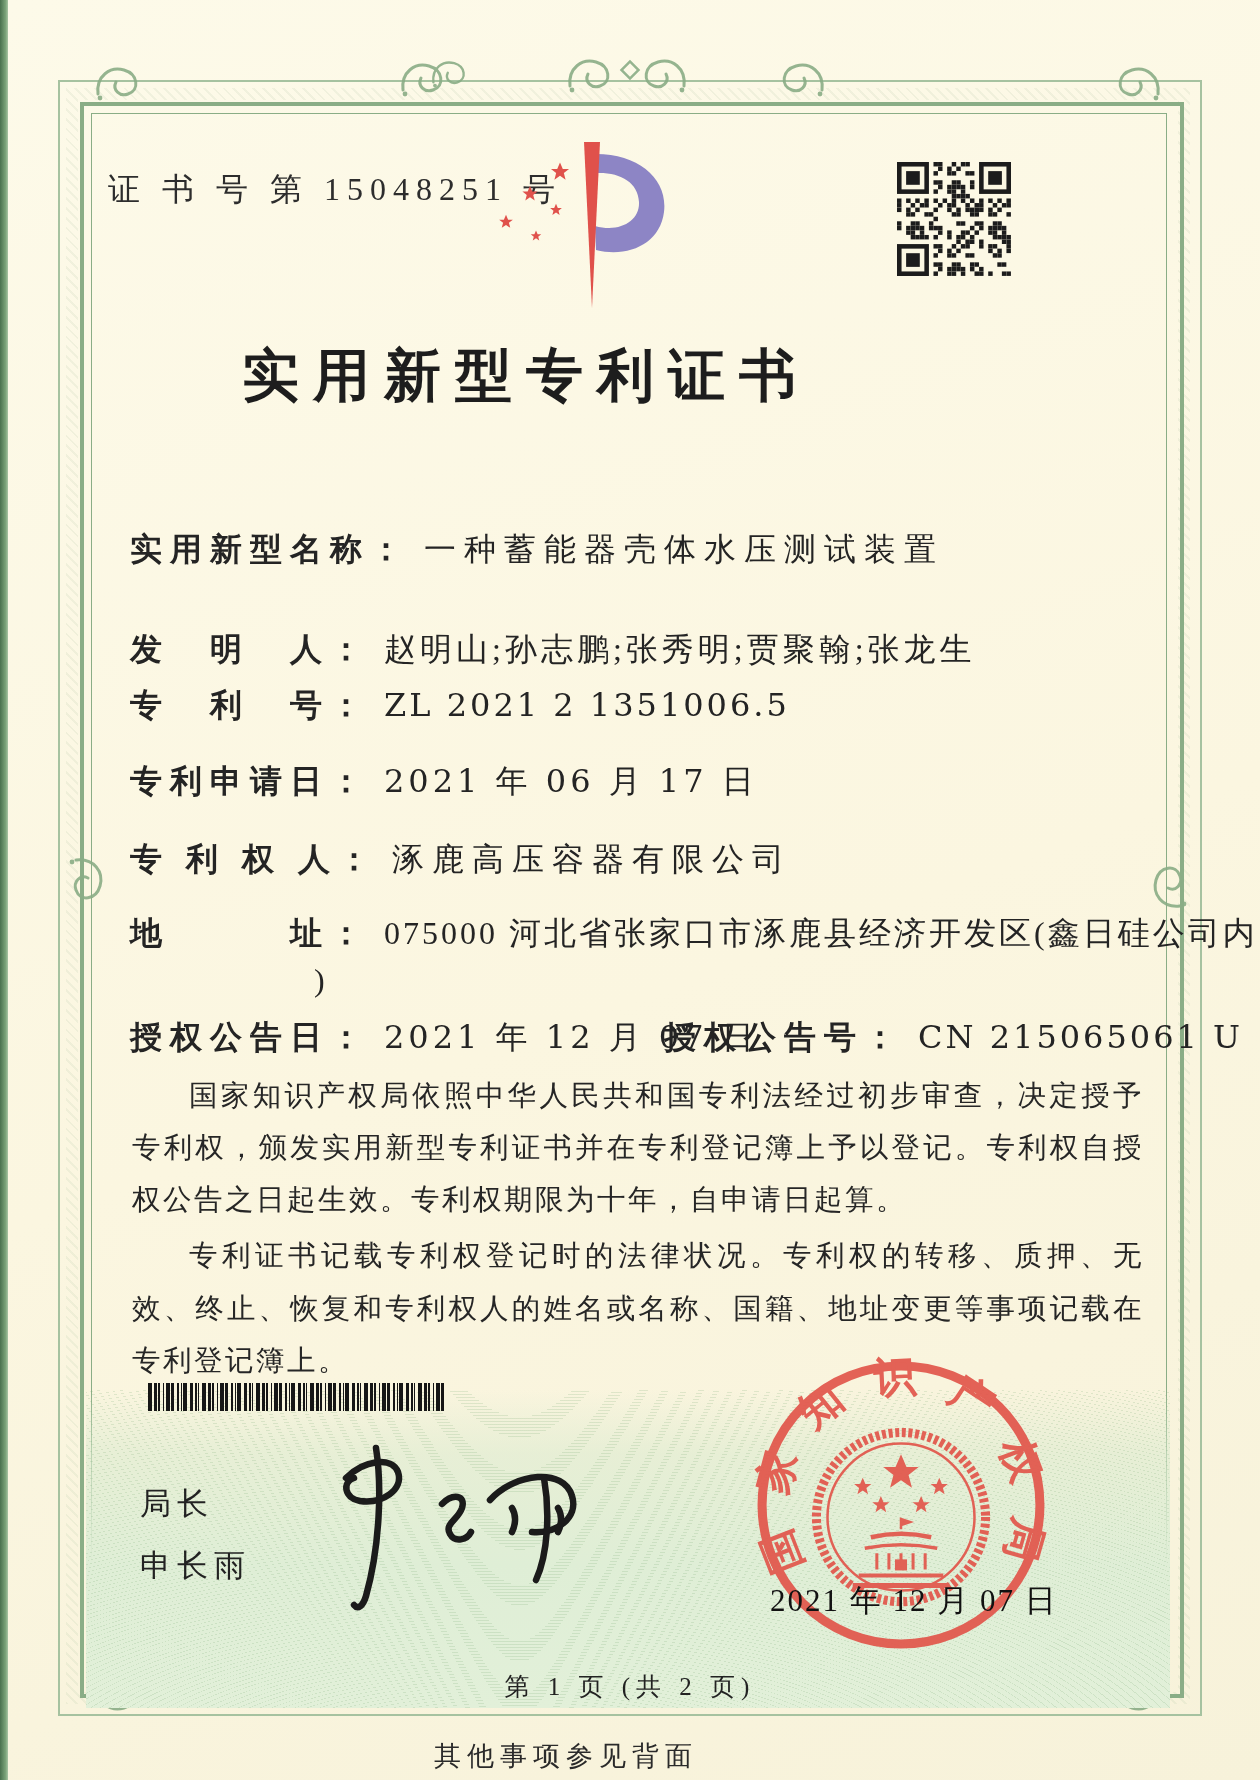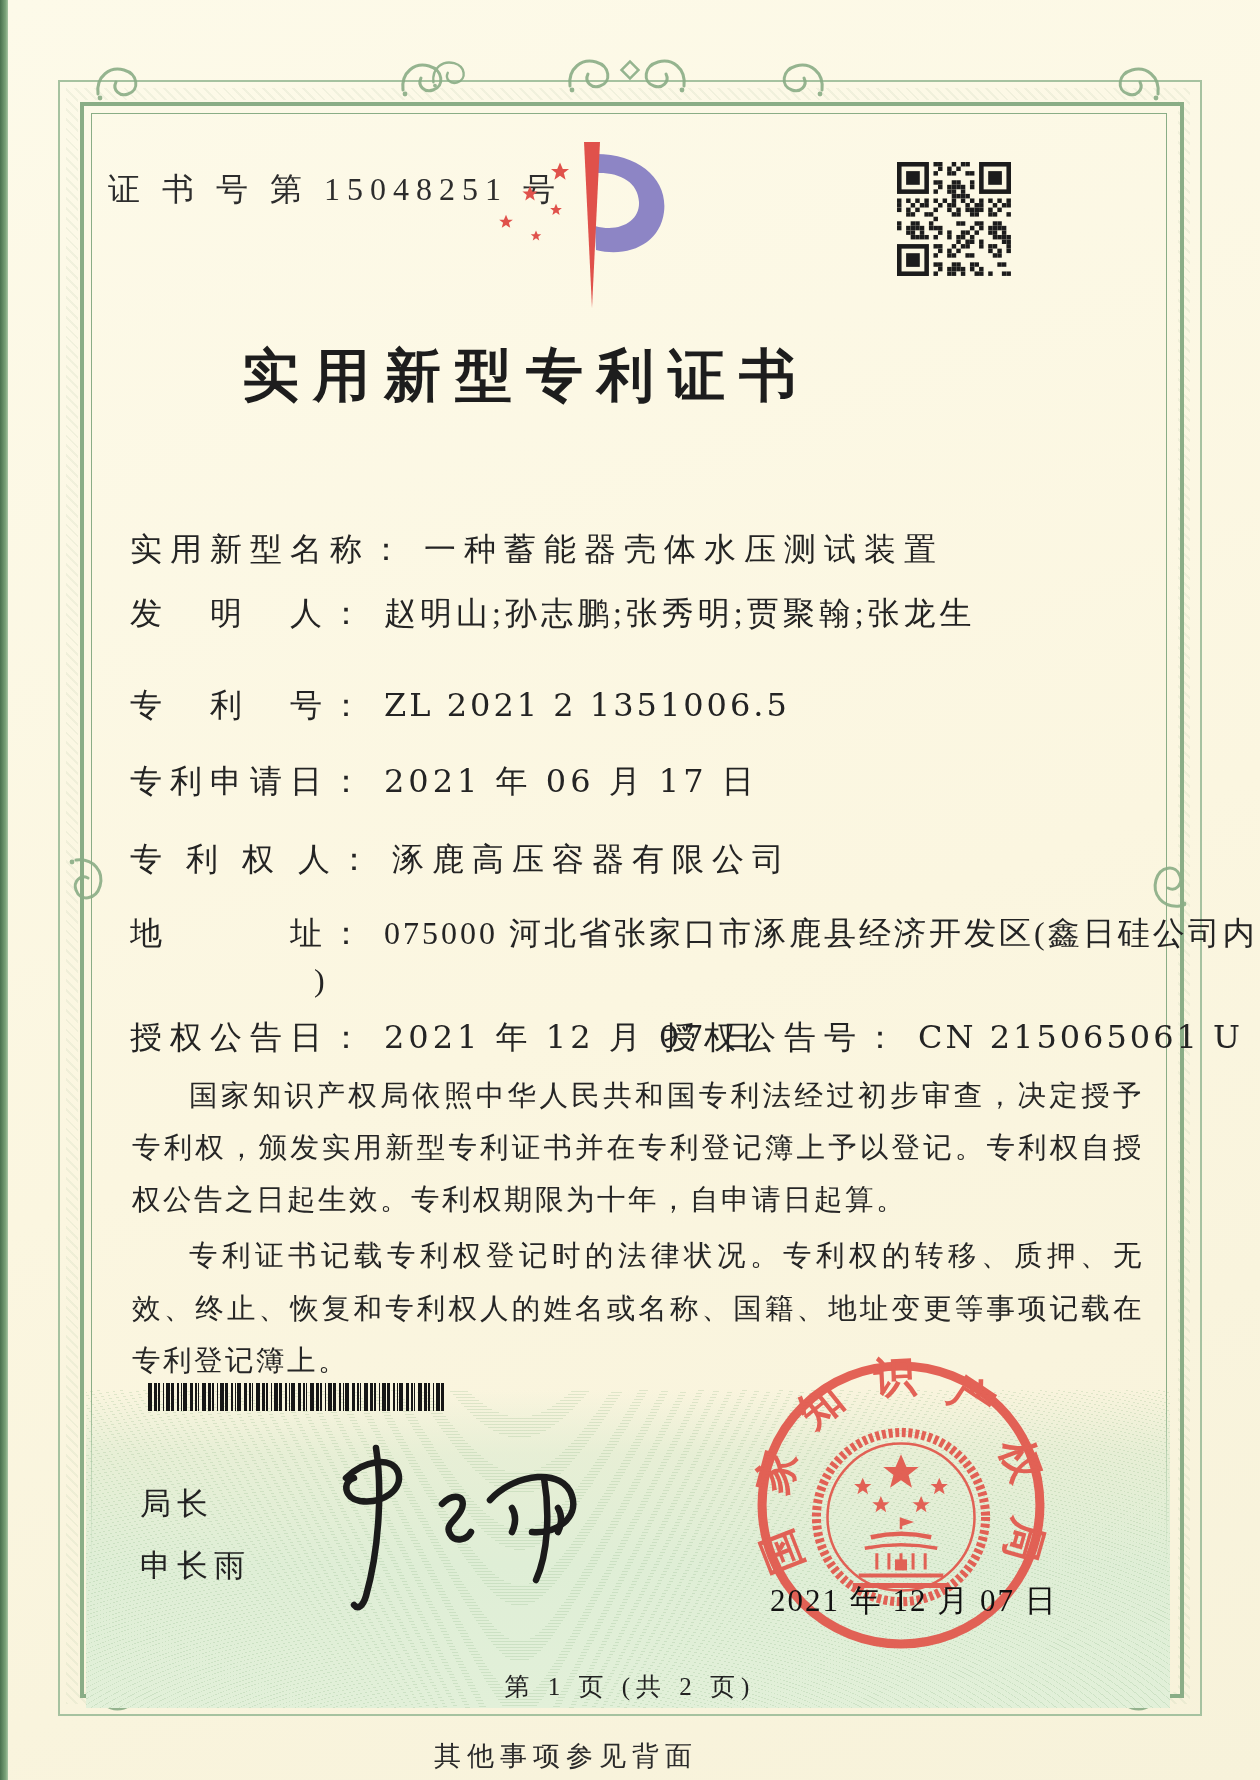--- a/index.html
+++ b/index.html
@@ -34,21 +34,21 @@
   
   .orn{color:#8aad86;opacity:.9;}
   
   #cert-no{left:108px;top:168px;font-size:32px;letter-spacing:7px;color:#2d2d2d;}
   #logo{left:468px;top:142px;width:206px;height:168px;}
   #qr{left:897px;top:162px;width:114px;height:114px;}
   #title{left:0;top:338px;width:1052px;text-align:center;font-size:57px;font-weight:bold;
     letter-spacing:14px;color:#1d1d1d;}
   
   .frow{left:130px;font-size:32px;color:#242424;white-space:nowrap;z-index:2;}
-  .flabel{letter-spacing:8px;}
+  .flabel{letter-spacing:8px;font-weight:bold;}
   .fvalue{letter-spacing:8px;margin-left:14px;}
   .fvalue.num{letter-spacing:3px;font-family:"DejaVu Serif","Liberation Serif",serif;}
   
   #body-text{left:128px;top:1066px;width:1020px;font-size:28.5px;line-height:1.83;
     letter-spacing:2.5px;text-align:justify;color:#262626;z-index:1;}
   #body-text p{margin:4px;text-indent:2em;}
   
   #barcode{left:148px;top:1383px;width:302px;height:28px;z-index:2;}
   #director-title{left:140px;top:1483px;font-size:31px;letter-spacing:6px;z-index:2;}
   #director-name{left:140px;top:1545px;font-size:31px;letter-spacing:6px;z-index:2;}
@@ -321,21 +321,21 @@
       <rect x="0" y="82.08" width="31.919999999999998" height="31.919999999999998" fill="#1c1c1c"></rect>
       <rect x="4.56" y="86.63999999999999" width="22.799999999999997" height="22.799999999999997" fill="#fbf7e2"></rect>
       <rect x="9.12" y="91.19999999999999" width="13.68" height="13.68" fill="#1c1c1c"></rect>
     </svg>
 
   <div id="title" class="abs">实用新型专利证书</div>
 
   <div class="abs frow" style="top:528px">
     <span class="flabel">实用新型名称：</span><span class="fvalue">一种蓄能器壳体水压测试装置</span>
   </div>
-  <div class="abs frow" style="top:592px">
+  <div class="abs frow" style="top:628px">
     <span class="flabel">发　明　人：</span><span class="fvalue" style="letter-spacing:4px">赵明山;孙志鹏;张秀明;贾聚翰;张龙生</span>
   </div>
   <div class="abs frow" style="top:684px">
     <span class="flabel">专　利　号：</span><span class="fvalue num">ZL 2021 2 1351006.5</span>
   </div>
   <div class="abs frow" style="top:760px">
     <span class="flabel">专利申请日：</span><span class="fvalue num" style="letter-spacing:4px">2021 年 06 月 17 日</span>
   </div>
   <div class="abs frow" style="top:838px">
     <span class="flabel">专 利 权 人：</span><span class="fvalue">涿鹿高压容器有限公司</span>

